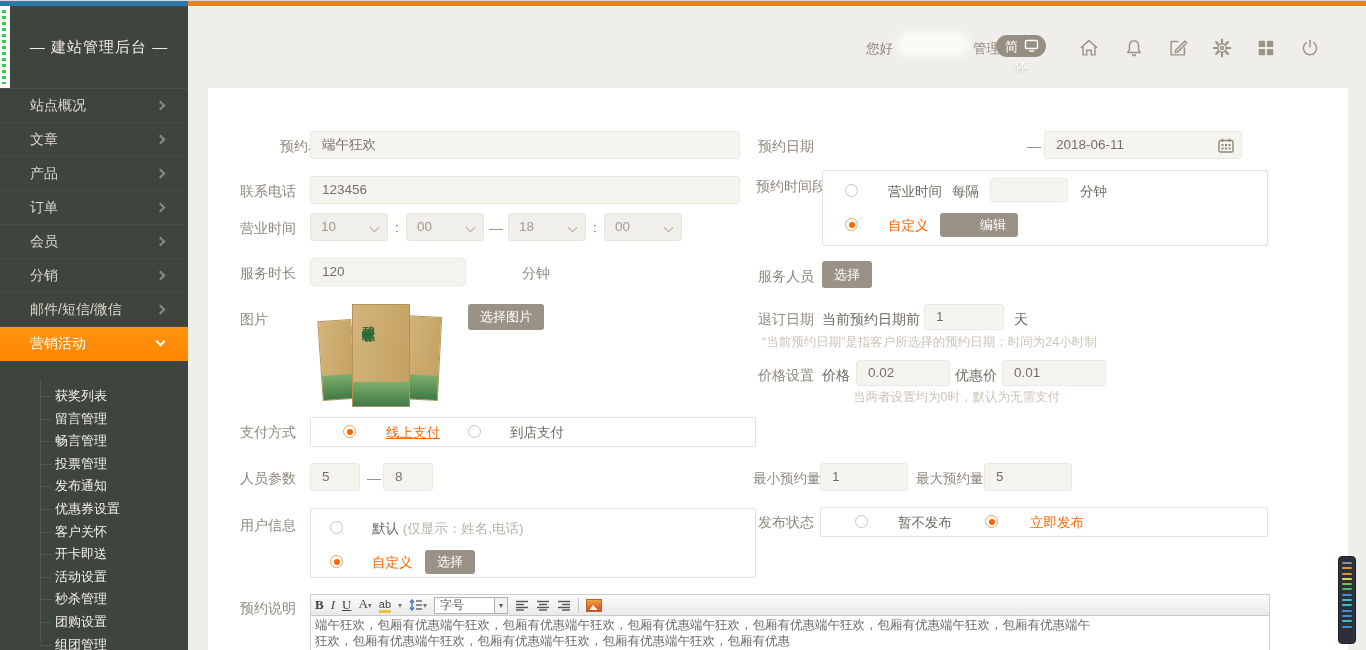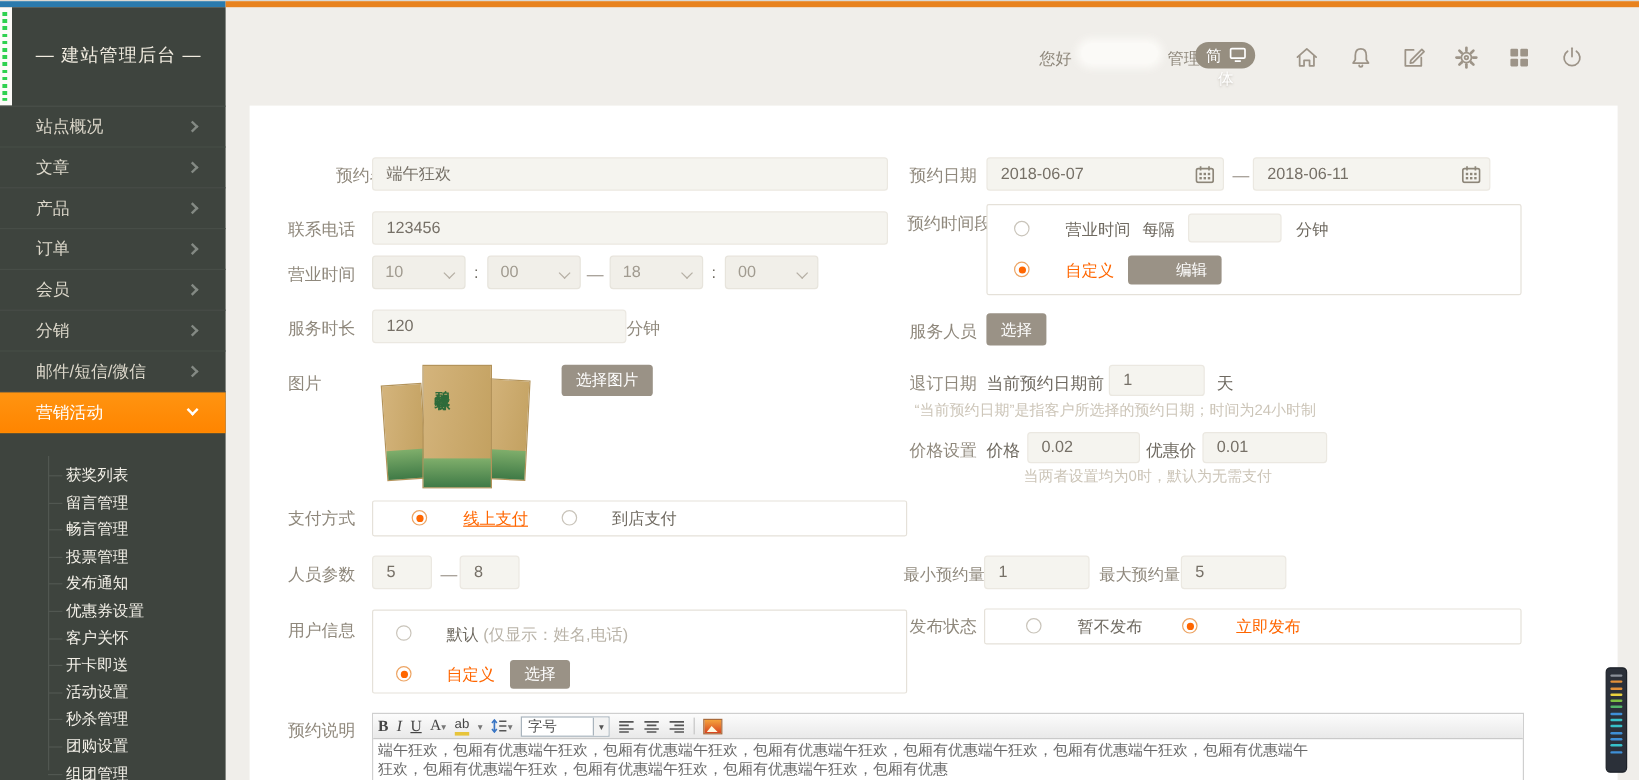--- a/index.html
+++ b/index.html
@@ -267,21 +267,21 @@
   <span class="lbl" style="left:240px;top:220px;">营业时间</span>
   <div class="sel" style="left:310px;top:213px;width:78px;"><span>10</span><span class="sv"></span></div>
   <span class="txt" style="left:395px;top:220px;">:</span>
   <div class="sel" style="left:406px;top:213px;width:78px;"><span>00</span><span class="sv"></span></div>
   <span class="dash" style="left:489px;top:220px;">—</span>
   <div class="sel" style="left:508px;top:213px;width:78px;"><span>18</span><span class="sv"></span></div>
   <span class="txt" style="left:593px;top:220px;">:</span>
   <div class="sel" style="left:604px;top:213px;width:78px;"><span>00</span><span class="sv"></span></div>
 
   <span class="lbl" style="left:240px;top:265px;">服务时长</span>
-  <div class="inp" style="left:310px;top:258px;width:212px;">120</div>
+  <div class="inp" style="left:310px;top:258px;width:156px;">120</div>
   <span class="lbl" style="left:522px;top:265px;">分钟</span>
 
   <span class="lbl" style="left:240px;top:311px;">图片</span>
   <div class="imgbox">
     <div class="pbox l">
         <div class="band"></div>
       </div>
     <div class="pbox r">
         <div class="band"></div>
       </div>
@@ -371,35 +371,20 @@
       <span class="vsep"></span>
       <span class="imgico"></span>
     </div>
     <div class="econtent">
       <div>端午狂欢，包厢有优惠端午狂欢，包厢有优惠端午狂欢，包厢有优惠端午狂欢，包厢有优惠端午狂欢，包厢有优惠端午狂欢，包厢有优惠端午</div>
       <div>狂欢，包厢有优惠端午狂欢，包厢有优惠端午狂欢，包厢有优惠端午狂欢，包厢有优惠</div>
     </div>
   </div>
 
   <span class="lbl" style="left:758px;top:138px;">预约日期</span>
-  <div class="inp" style="left:822px;top:131px;width:198px;"><span>2018-06-07</span>
-    <svg class="cal" width="16" height="15" viewBox="0 0 16 15">
-        <rect x="1" y="2.5" width="14" height="11.5" rx="1.5" fill="none" stroke="#8d8679" stroke-width="1.4"></rect>
-        <line x1="4.5" y1="0.5" x2="4.5" y2="4" stroke="#8d8679" stroke-width="1.4"></line>
-        <line x1="11.5" y1="0.5" x2="11.5" y2="4" stroke="#8d8679" stroke-width="1.4"></line>
-        <g fill="#8d8679">
-          <rect x="3.5" y="6" width="2" height="2"></rect>
-          <rect x="7" y="6" width="2" height="2"></rect>
-          <rect x="10.5" y="6" width="2" height="2"></rect>
-          <rect x="3.5" y="9.5" width="2" height="2"></rect>
-          <rect x="7" y="9.5" width="2" height="2"></rect>
-          <rect x="10.5" y="9.5" width="2" height="2"></rect>
-        </g>
-      </svg>
-  </div>
   <span class="dash" style="left:1027px;top:138px;">—</span>
   <div class="inp" style="left:1044px;top:131px;width:198px;"><span>2018-06-11</span>
     <svg class="cal" width="16" height="15" viewBox="0 0 16 15">
         <rect x="1" y="2.5" width="14" height="11.5" rx="1.5" fill="none" stroke="#8d8679" stroke-width="1.4"></rect>
         <line x1="4.5" y1="0.5" x2="4.5" y2="4" stroke="#8d8679" stroke-width="1.4"></line>
         <line x1="11.5" y1="0.5" x2="11.5" y2="4" stroke="#8d8679" stroke-width="1.4"></line>
         <g fill="#8d8679">
           <rect x="3.5" y="6" width="2" height="2"></rect>
           <rect x="7" y="6" width="2" height="2"></rect>
           <rect x="10.5" y="6" width="2" height="2"></rect>

